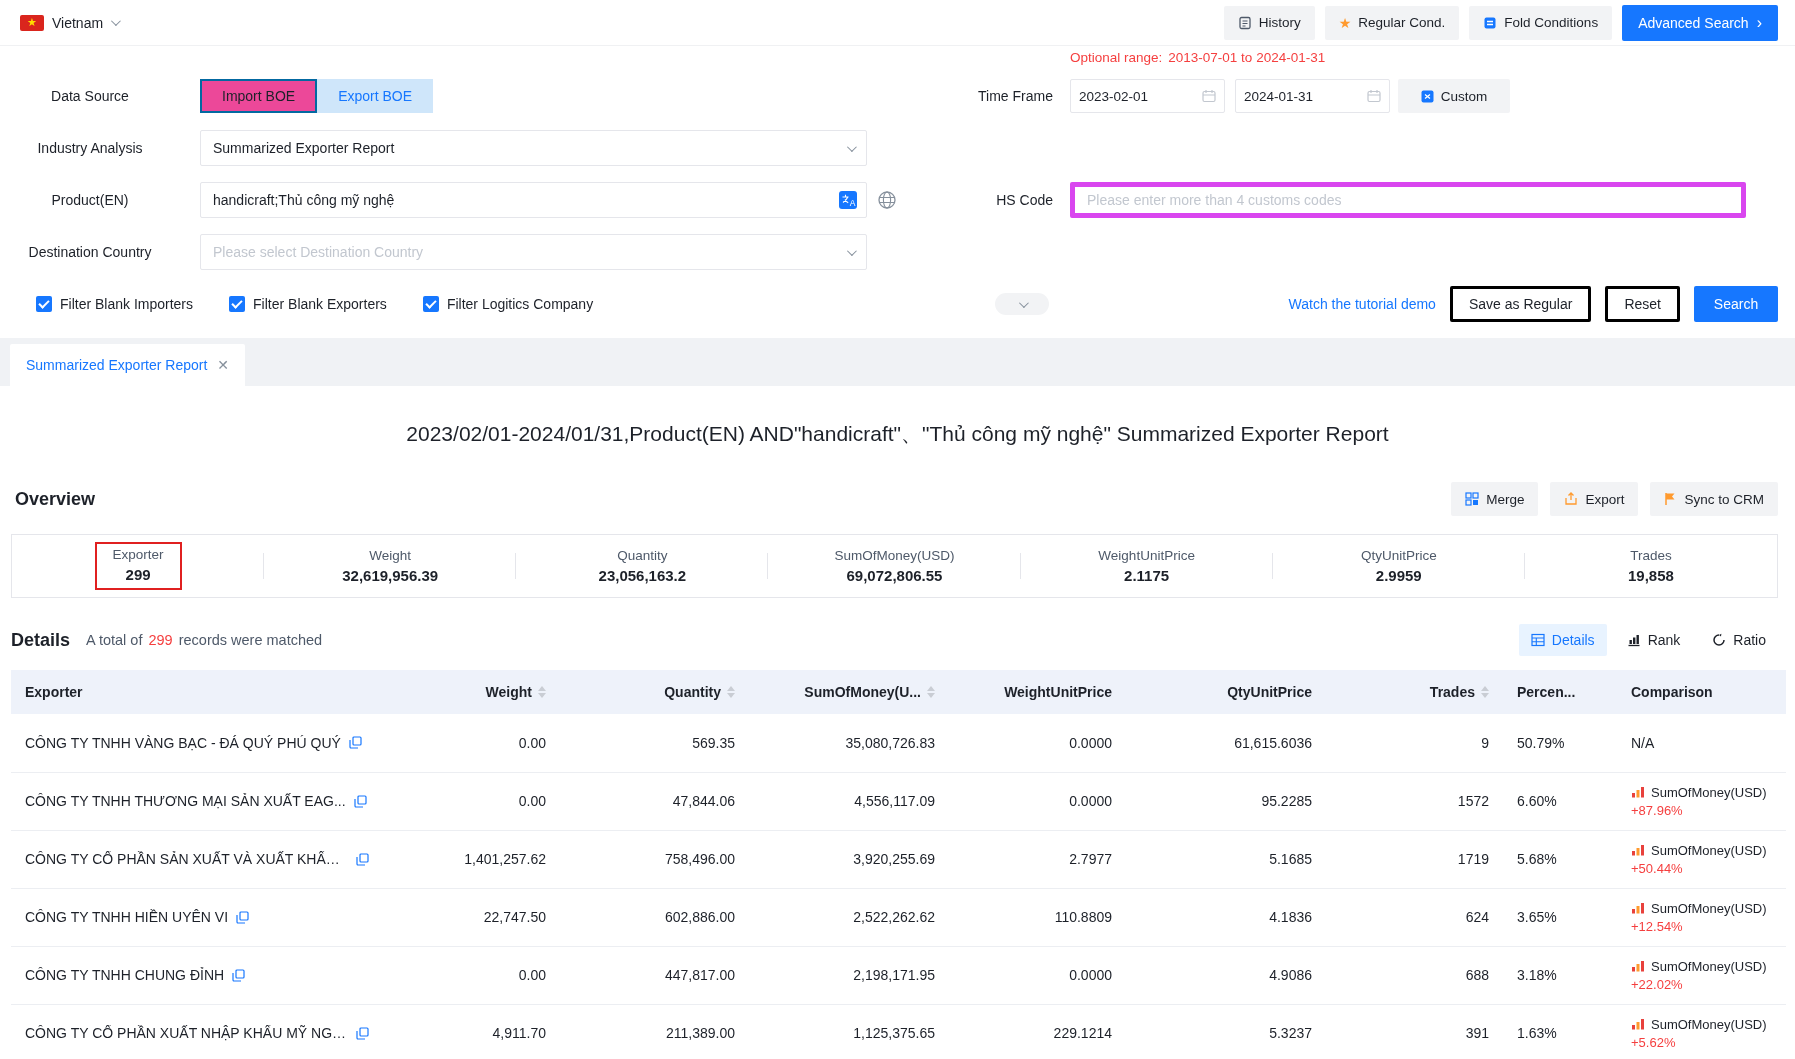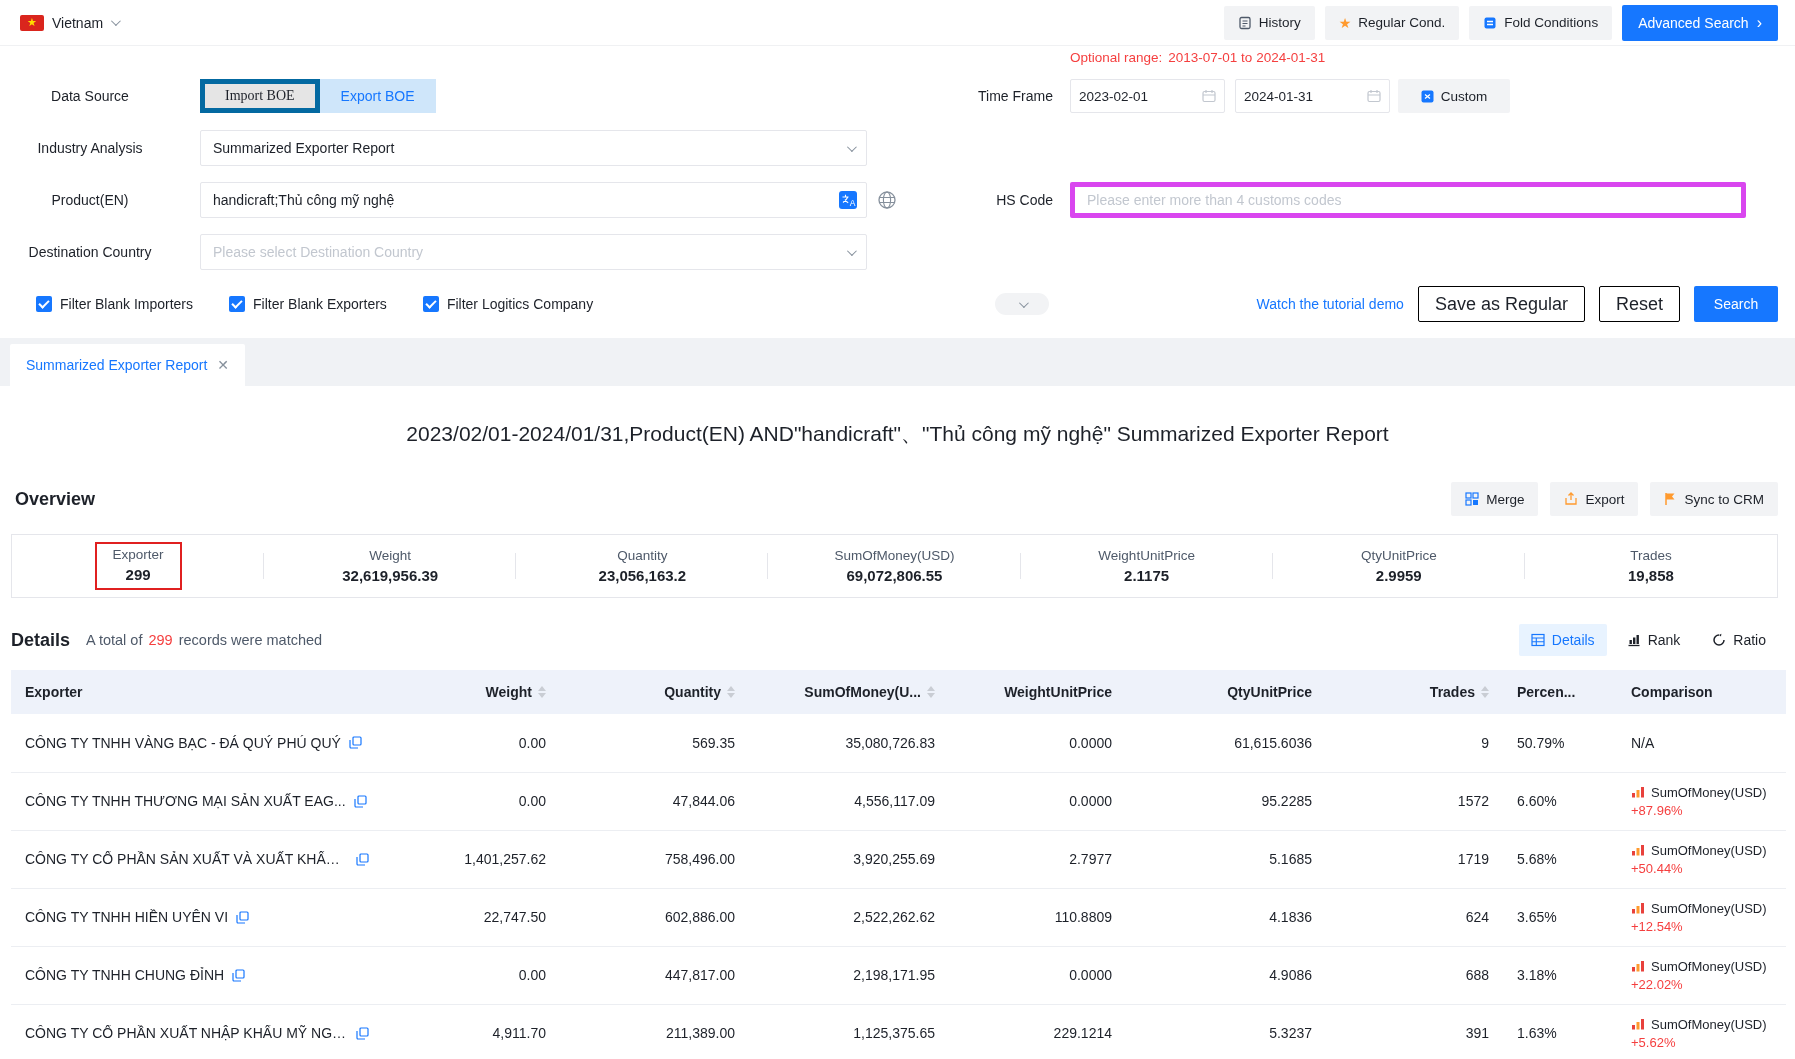--- a/index.html
+++ b/index.html
@@ -22,21 +22,21 @@
     background:#1677ff; color:#fff; border:none; border-radius:2px; font-size:14px; cursor:pointer; font-family:inherit; }
   .star { color:#ff9a2e; font-size:14px; line-height:1; }
 
   
   .form { position:relative; background:#fff; padding:24px 0 8px 0; }
   .optrange { position:absolute; left:1070px; top:4px; font-size:13.5px; color:#f53f3f; display:flex; gap:6px; }
   .frow { position:relative; height:52px; display:flex; align-items:center; }
   .flabel { width:180px; text-align:center; margin-right:20px; font-size:14px; color:#1d2129; flex:0 0 180px; }
   .seg { display:flex; }
   .seg .seg-item { height:34px; padding:0 20px; display:flex; align-items:center; font-size:14px; cursor:pointer; }
-  .seg .off { background:#e5e5e5; border:5px solid #0369a1; color:#1d2129;font-family:Liberation Serif, serif; }
+  .seg .off { background:#ec4899; border:2px solid #0369a1; color:#1d2129; }
   .seg .on  { background:#cfe6fa; border:1px solid #cfe6fa; color:#1677ff; }
   .row-right { position:absolute; left:953px; top:50%; transform:translateY(-50%); display:flex; align-items:center; }
   .rlabel { width:100px; text-align:right; margin-right:17px; font-size:14px; color:#1d2129; flex:0 0 100px; }
   .dateinput { width:155px; height:34px; border:1px solid #e5e6eb; border-radius:2px; background:#fff;
     display:flex; align-items:center; padding:0 8px; }
   .dateinput input { border:none; outline:none; width:100%; font-size:13.5px; color:#1d2129; font-family:inherit; background:transparent; }
   .selectbox { width:667px; height:36px; border:1px solid #e5e6eb; border-radius:2px; background:#fff;
     display:flex; align-items:center; padding:0 12px; cursor:pointer; }
   .selectbox .val { flex:1; font-size:14px; color:#1d2129; }
   .selectbox .ph { flex:1; font-size:14px; color:#c2c7cf; }
@@ -50,22 +50,22 @@
   .checkrow { padding-left:36px; }
   .checkitem { display:flex; align-items:center; gap:8px; margin-right:36px; cursor:pointer; }
   .cbox { width:16px; height:16px; background:#1677ff; border-radius:2px; position:relative; flex:0 0 16px; }
   .cbox::after { content:""; position:absolute; left:5px; top:2px; width:4px; height:8px;
     border-right:2px solid #fff; border-bottom:2px solid #fff; transform:rotate(45deg); }
   .expander { width:54px; height:22px; background:#f2f3f5; border-radius:11px; display:flex;
     align-items:center; justify-content:center; cursor:pointer; margin:0 auto; border:none; }
   .form-actions { position:absolute; right:17px; top:50%; transform:translateY(-50%);
     display:flex; align-items:center; gap:14px; }
   .link { color:#1677ff; font-size:14px; cursor:pointer; text-decoration:none; }
-  .btn-plain { height:36px; padding:0 16px; background:#fff; border:1px solid #000000; border-radius:2px;
-    font-size:18px; color:#1d2129; cursor:pointer; font-family:inherit; }
+  .btn-plain { height:36px; padding:0 16px; background:#fff; border:3px solid #000000; border-radius:2px;
+    font-size:14px; color:#1d2129; cursor:pointer; font-family:inherit; }
 
   
   .tabstrip { height:48px; background:#f0f2f5; display:flex; align-items:flex-end; padding-left:10px; }
   .tab { height:42px; background:#fff; display:flex; align-items:center; gap:10px; padding:0 16px;
     color:#1677ff; font-size:14px; cursor:pointer; border-radius:2px 2px 0 0; }
   .tab .close { color:#86909c; font-size:14px; cursor:pointer; }
 
   
   .content { background:#fff; }
   .report-title { text-align:center; padding-top:34px; font-size:21px; color:#1d2129; font-weight:400; }

